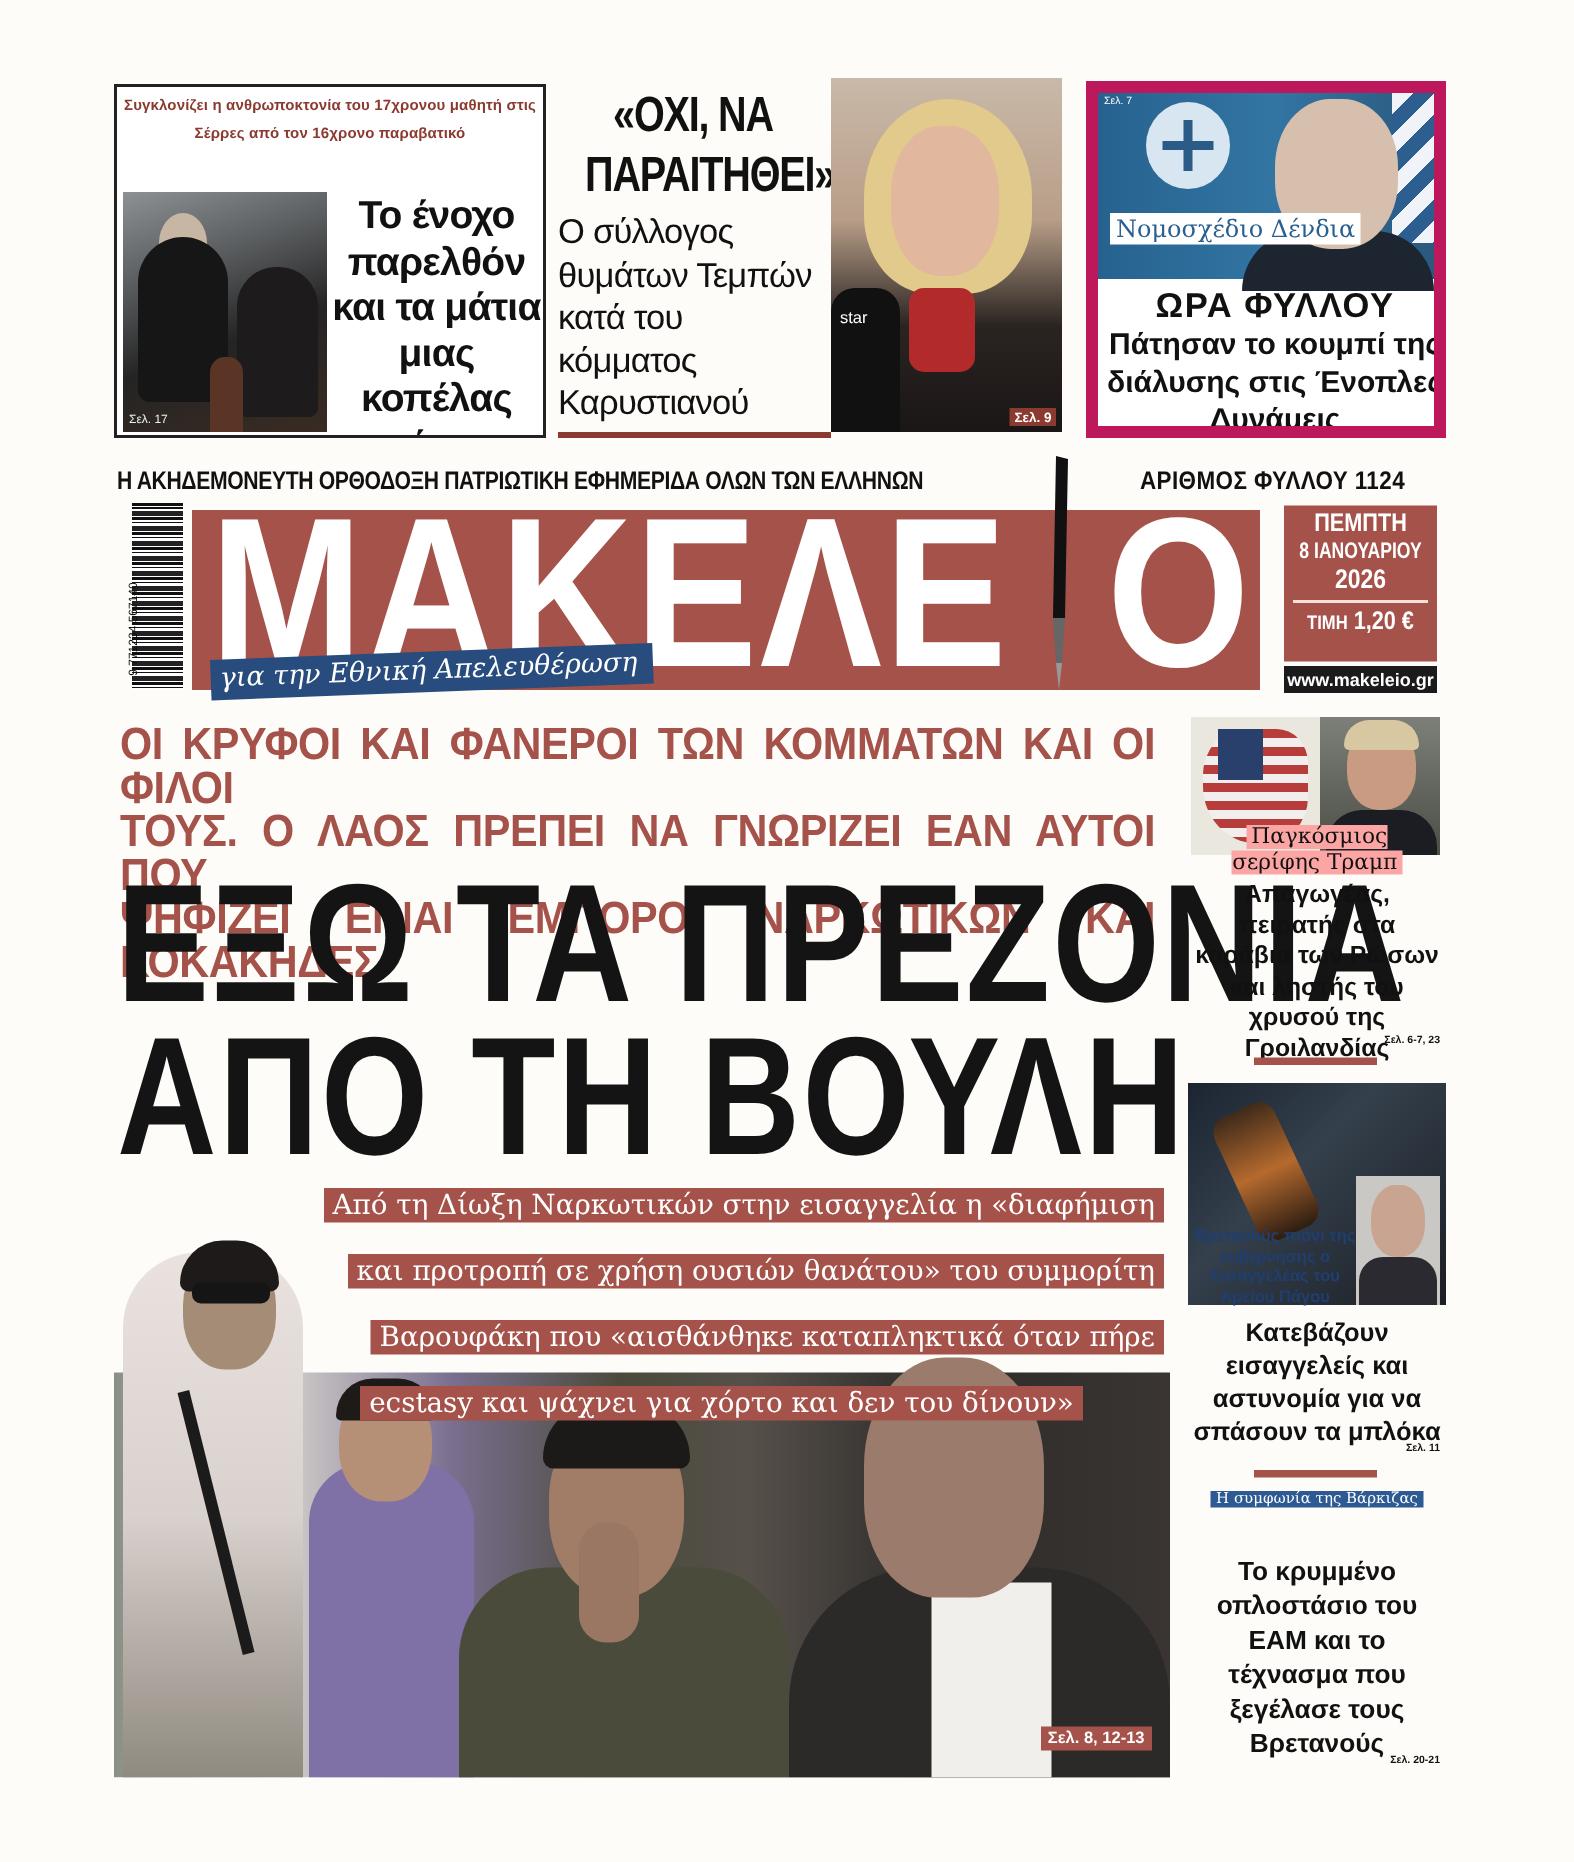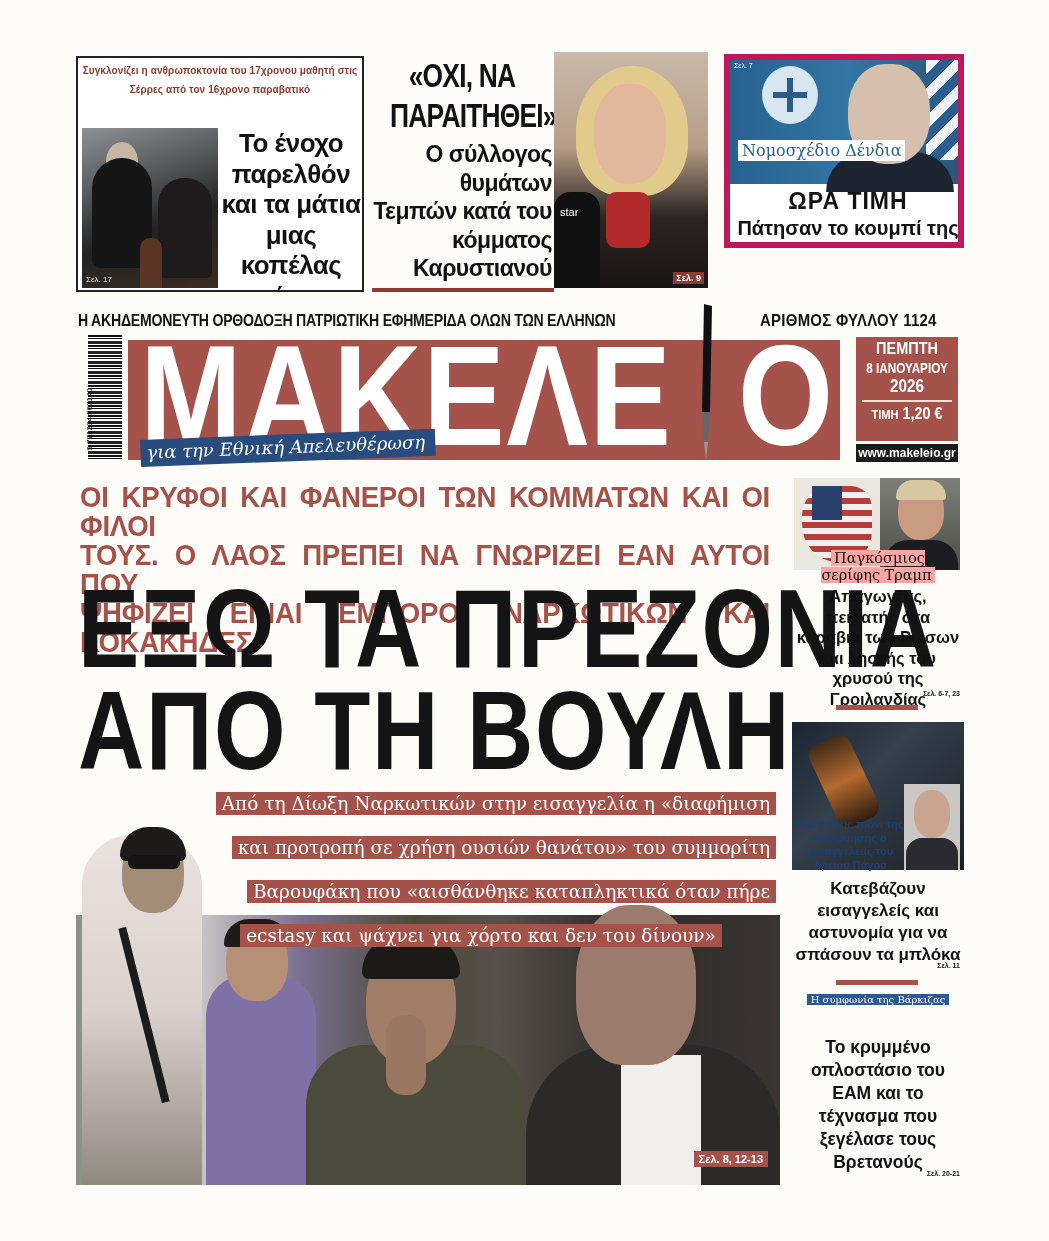--- a/index.html
+++ b/index.html
@@ -17,32 +17,32 @@
      background: linear-gradient(160deg, #8e9193 0%, #5b5e60 30%, #242424 60%, #3a2b22 100%); }
   .teaser1 .photo .p1 { position:absolute; left:10px; top:30px; width:60px; height:110px; border-radius:30px 30px 8px 8px; background:#161616; }
   .teaser1 .photo .p1h { position:absolute; left:24px; top:14px; width:32px; height:40px; border-radius:50%; background:#c8b6a4; }
   .teaser1 .photo .p2 { position:absolute; left:76px; top:50px; width:54px; height:100px; border-radius:26px 26px 6px 6px; background:#1d1b1c; }
   .teaser1 .photo .post { position:absolute; left:58px; top:110px; width:22px; height:50px; background:#5a3526; border-radius:10px 10px 0 0; }
   .teaser1 .photo .sel { position:absolute; left:4px; bottom:4px; font-size:8px; color:#eee; }
   .teaser1 .headline { position: absolute; left: 142px; top: 70px; width: 142px; text-align: center; font-size: 26px; line-height: 30.5px; font-weight: 700; letter-spacing: -0.5px; }
 
   .teaser2 { left: 372px; top: 52px; width: 336px; height: 240px; overflow: hidden; }
   .teaser2 .quote { position:absolute; left:0; top:4px; width:180px; text-align:center; font-size:33px; line-height:40px; font-weight:700; letter-spacing:-1px; transform: scaleX(0.8); transform-origin: center top; }
-  .teaser2 .headline { position:absolute; left:0; top:88px; width:180px; text-align:right; font-size:23px; line-height:28.5px; font-weight:700; letter-spacing:-0.5px; }
+  .teaser2 .headline { position:absolute; left:0; top:88px; width:180px; text-align:left; font-size:23px; line-height:28.5px; font-weight:400; letter-spacing:-0.5px; }
   .teaser2 .photo { position:absolute; left:182px; top:0; width:154px; height:236px;
      background: linear-gradient(180deg, #c9b9a8 0%, #b89e88 40%, #2a2421 70%, #1a1616 100%); }
   .teaser2 .photo .hair { position:absolute; left:22px; top:14px; width:112px; height:130px; border-radius:50% 50% 40% 40%; background:#e2c98c; }
   .teaser2 .photo .face { position:absolute; left:40px; top:32px; width:72px; height:100px; border-radius:45%; background:#e1b79d; }
   .teaser2 .photo .mic1 { position:absolute; left:0; top:140px; width:46px; height:96px; background:#111; border-radius:16px 16px 0 0; }
   .teaser2 .photo .mic2 { position:absolute; left:52px; top:140px; width:44px; height:56px; background:#b32a2a; border-radius:10px; }
   .teaser2 .photo .mic1 span { position:absolute; top:14px; left:6px; color:#fff; font-size:11px; }
   .teaser2 .photo .sel { position:absolute; right:4px; bottom:4px; font-size:9px; color:#fff; background:#8b3a2f; padding:1px 3px; font-weight:700; }
   .teaser2 .rule { position:absolute; left:0; bottom:0; width:182px; height:4px; background:#8b3a2f; }
 
-  .teaser3 { left: 724px; top: 54px; width: 240px; height: 194px; border: 6px solid #be185d; background: #fff; overflow: hidden; }
+  .teaser3 { left: 724px; top: 54px; width: 240px; height: 238px; border: 8px solid #be185d; background: #fff; overflow: hidden; }
   .teaser3 .photo { position:absolute; left:0; top:0; width:236px; height:124px;
      background: linear-gradient(90deg, #27628f 0%, #3275a3 50%, #2b5578 100%); }
   .teaser3 .photo .emblem { position:absolute; left:32px; top:6px; width:56px; height:58px; border-radius:50%; background:#d8e6f2; }
   .teaser3 .photo .emblem::before { content:""; position:absolute; left:25px; top:12px; width:6px; height:34px; background:#2b5c87; }
   .teaser3 .photo .emblem::after { content:""; position:absolute; left:11px; top:26px; width:34px; height:6px; background:#2b5c87; }
   .teaser3 .photo .flag { position:absolute; right:0; top:0; width:40px; height:100px;
      background: repeating-linear-gradient(135deg, #f0f4f8 0 10px, #2c5f8f 10px 20px); }
   .teaser3 .photo .head { position:absolute; left:118px; top:4px; width:82px; height:100px; border-radius:45%; background:#d7bfae; }
   .teaser3 .photo .suit { position:absolute; left:96px; top:92px; width:128px; height:40px; border-radius:40px 40px 0 0; background:#1c2530; }
   .teaser3 .photo .sel { position:absolute; left:4px; top:2px; font-size:7px; color:#fff; }
@@ -167,21 +167,21 @@
 
 <div class="abs teaser3">
   <div class="photo">
     <div class="emblem"></div>
     <div class="flag"></div>
     <div class="suit"></div>
       <div class="head"></div>
     <span class="sel">Σελ. 7</span>
   </div>
   <div class="label serif">Νομοσχέδιο Δένδια</div>
-  <div class="headline1">ΩΡΑ ΤΙΜΗ</div>
+  <div class="headline1">ΩΡΑ ΦΥΛΛΟΥ</div>
   <div class="headline2">Πάτησαν το κουμπί της διάλυσης στις Ένοπλες Δυνάμεις</div>
 </div>
 
 <div class="abs tagline-top">Η ΑΚΗΔΕΜΟΝΕΥΤΗ ΟΡΘΟΔΟΞΗ ΠΑΤΡΙΩΤΙΚΗ ΕΦΗΜΕΡΙΔΑ ΟΛΩΝ ΤΩΝ ΕΛΛΗΝΩΝ</div>
 <div class="abs issue-no">ΑΡΙΘΜΟΣ ΦΥΛΛΟΥ 1124</div>
 
 <div class="abs barcode">
   <div class="bars"></div>
   <div class="digits">9 771234 567140</div>
 </div>

